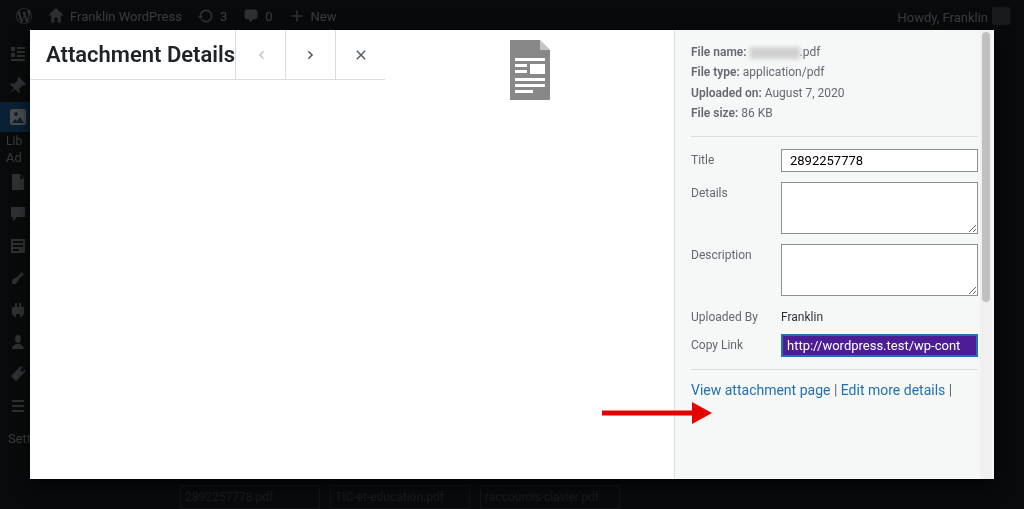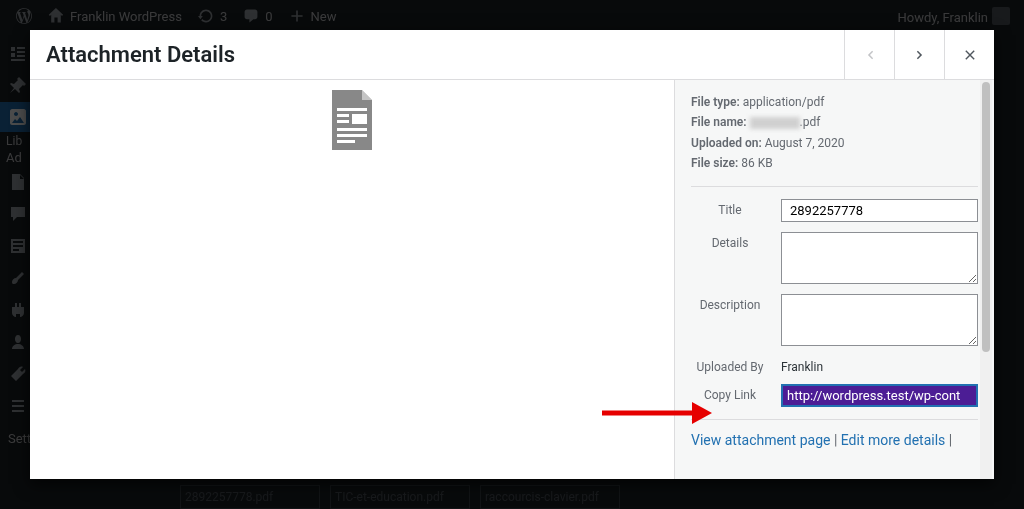--- a/index.html
+++ b/index.html
@@ -9,36 +9,36 @@
 .ab-item svg{width:16px;height:16px;fill:#9ca2a7}
 .ab-right{margin-left:auto;display:flex;align-items:flex-end;gap:4px;padding-right:6px}
 .avatar{width:18px;height:18px;background:#50575e;border-radius:2px}
 .sidebar{position:absolute;left:0;top:32px;width:36px;bottom:0;background:#1d2327;display:flex;flex-direction:column;gap:2px;padding-top:6px}
 .menuitem{height:30px;display:flex;align-items:center;justify-content:center;color:#9ca2a7}
 .menuitem svg{width:20px;height:20px;fill:#9ca2a7}
 .menuitem.active{background:#2271b1}
 .menuitem.active svg{fill:#fff}
 .settings-label{color:#c3c4c7;font-size:13px;padding:8px 4px 0 8px}
 .overlay{position:absolute;left:0;top:0;right:0;bottom:0;background:rgba(0,0,0,.7);z-index:5}
-.modal{position:absolute;left:30px;right:30px;top:30px;bottom:30px;background:#fff;z-index:10;display:flex;flex-direction:column;box-shadow:0 5px 15px rgba(0,0,0,.7)}
+.modal{position:absolute;left:30px;right:30px;top:30px;bottom:30px;background:#fff;z-index:10;display:flex;flex-direction:row;box-shadow:0 5px 15px rgba(0,0,0,.7)}
 .modal-header{height:50px;border-bottom:1px solid #dcdcde;display:flex;align-items:center;padding-left:16px}
 .modal-header h1{font-size:22px;font-weight:600;color:#1d2327}
 .nav-btns{margin-left:auto;display:flex;height:100%}
 .nav-btn{width:50px;border-left:1px solid #dcdcde;display:flex;align-items:center;justify-content:center;cursor:pointer;color:#50575e;font-size:22px}
 .nav-btn.disabled{color:#c3c4c7}
 .content{flex:1;display:flex;overflow:hidden}
 .media-pane{flex:1;display:flex;justify-content:center;padding-top:10px}
 .doc-icon{width:48px;height:60px;margin-top:0}
 .details{width:320px;border-left:1px solid #dcdcde;background:#f6f7f7;padding:12px 16px 12px 16px;font-size:12px;color:#646970;overflow-y:auto;position:relative}
 .meta-row{line-height:1.7}
 .meta-row strong{color:#646970;font-weight:600}
 .blur{display:inline-block;width:50px;height:12px;background:#d0d0d0;filter:blur(2px);vertical-align:middle}
 hr{border:none;border-top:1px solid #dcdcde;margin:12px 0}
 .field{display:flex;margin-bottom:10px;align-items:flex-start}
-.field label{width:90px;text-align:center;padding-right:12px;padding-top:4px;color:#646970;font-size:12px}
+.field label{width:90px;text-align:left;padding-right:12px;padding-top:4px;color:#646970;font-size:12px}
 .field input,.field textarea{flex:1;border:1px solid #8c8f94;padding:3px 8px;font-size:13px;background:#fff;font-family:inherit}
 .field textarea{height:52px;resize:vertical}
 .field .static{padding-top:4px;color:#2c3338}
 .copy-input{border:2px solid #2271b1 !important;background:#2271b1;color:#fff !important;padding:2px 4px !important}
 .links{margin-top:10px;font-size:14px}
 .links a{color:#2271b1;text-decoration:none;cursor:pointer}
 .bg-files{position:absolute;bottom:0;left:180px;right:0;height:24px;display:flex;gap:10px;color:#50575e;font-size:12px;z-index:1}
 .bg-file{width:140px;border:1px solid #3c434a;padding:4px;overflow:hidden;white-space:nowrap}
 .arrow{position:absolute;z-index:20;left:602px;top:398px}
 .arrow svg{width:110px;height:30px}
@@ -182,22 +182,22 @@
           <rect fill="#fff" x="9" y="18" width="30" height="3"></rect>
           <rect fill="#fff" x="9" y="24" width="12" height="3"></rect>
           <rect fill="#fff" x="24" y="24" width="15" height="10"></rect>
           <rect fill="#fff" x="9" y="30" width="12" height="3"></rect>
           <rect fill="#fff" x="9" y="38" width="30" height="3"></rect>
           <rect fill="#fff" x="9" y="44" width="30" height="3"></rect>
           <rect fill="#fff" x="9" y="50" width="18" height="3"></rect>
         </svg>
     </div>
     <div class="details">
+      <div class="meta-row"><strong>File name:</strong> <span class="blur"></span><span>.pdf</span></div>
       <div class="meta-row"><strong>File type:</strong> <span>application/pdf</span></div>
-      <div class="meta-row"><strong>File name:</strong> <span class="blur"></span><span>.pdf</span></div>
       <div class="meta-row"><strong>Uploaded on:</strong> <span>August 7, 2020</span></div>
       <div class="meta-row"><strong>File size:</strong> <span>86 KB</span></div>
       <hr>
       <div class="field">
           <label>Title</label>
           <input type="text" value="2892257778" style="">
         </div>
       <div class="field">
           <label>Details</label>
           <textarea style=""></textarea>

